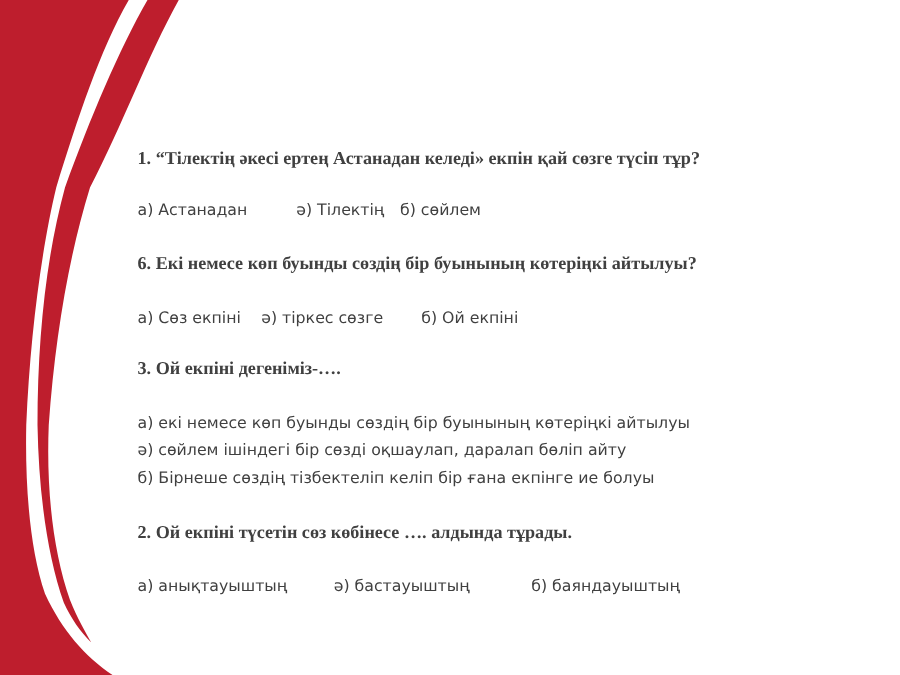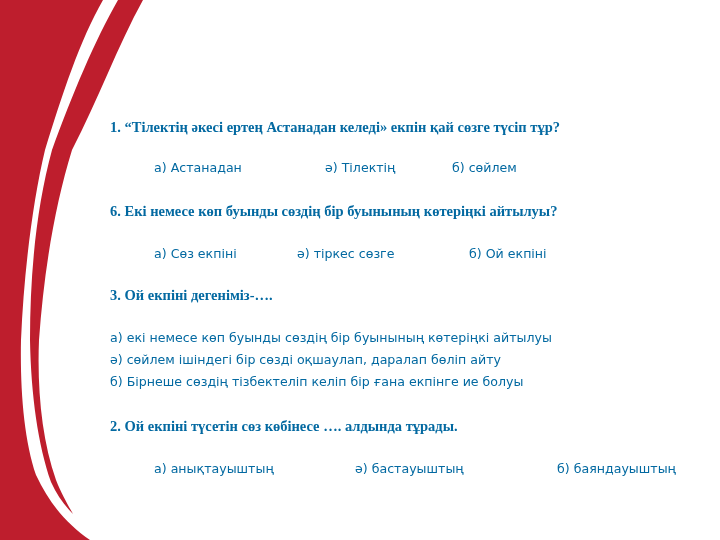--- a/index.html
+++ b/index.html
@@ -5,31 +5,31 @@
     html, body { margin: 0; padding: 0; }
     body {
       width: 720px; height: 540px; position: relative; overflow: hidden;
       background: #ffffff;
     }
     .decor { position: absolute; left: 0; top: 0; width: 720px; height: 540px; }
     .content {
       position: absolute; left: 110px; top: 0; width: 600px;
     }
     .line {
-      position: absolute; left: 0; white-space: nowrap; color: #0369a1;
+      position: absolute; left: 0; white-space: nowrap; color: #404040;
     }
     .q {
       font-family: "Liberation Serif", "DejaVu Serif", serif;
       font-weight: bold; font-size: 14.5px;
     }
     .a {
       font-family: "DejaVu Sans", "Liberation Sans", sans-serif;
       font-size: 12.6px;
     }
-    .opt { display: inline-block; margin-left: 44px; }
+    .opt { display: inline-block; }
   </style>
 </head>
 <body>
 
 <svg class="decor" viewBox="0 0 720 540" xmlns="http://www.w3.org/2000/svg">
   <path fill="#be1e2d" d="M0,0 L103,0 C80,40 62,95 45,150 C33,200 24,270 21,340 C20,390 24,440 36,475 C50,505 68,525 90,540 L0,540 Z"></path>
   <path fill="#be1e2d" d="M118,0 L143,0 C118,45 98,100 72,150 C55,205 44,270 39,340 C37,390 42,440 56,480 C62,495 68,505 73,514 C64,505 57,495 51,482 C38,445 31,395 30,340 C30,270 37,205 52,150 C72,95 95,40 118,0 Z"></path>
 </svg>
 
 <div class="content">

